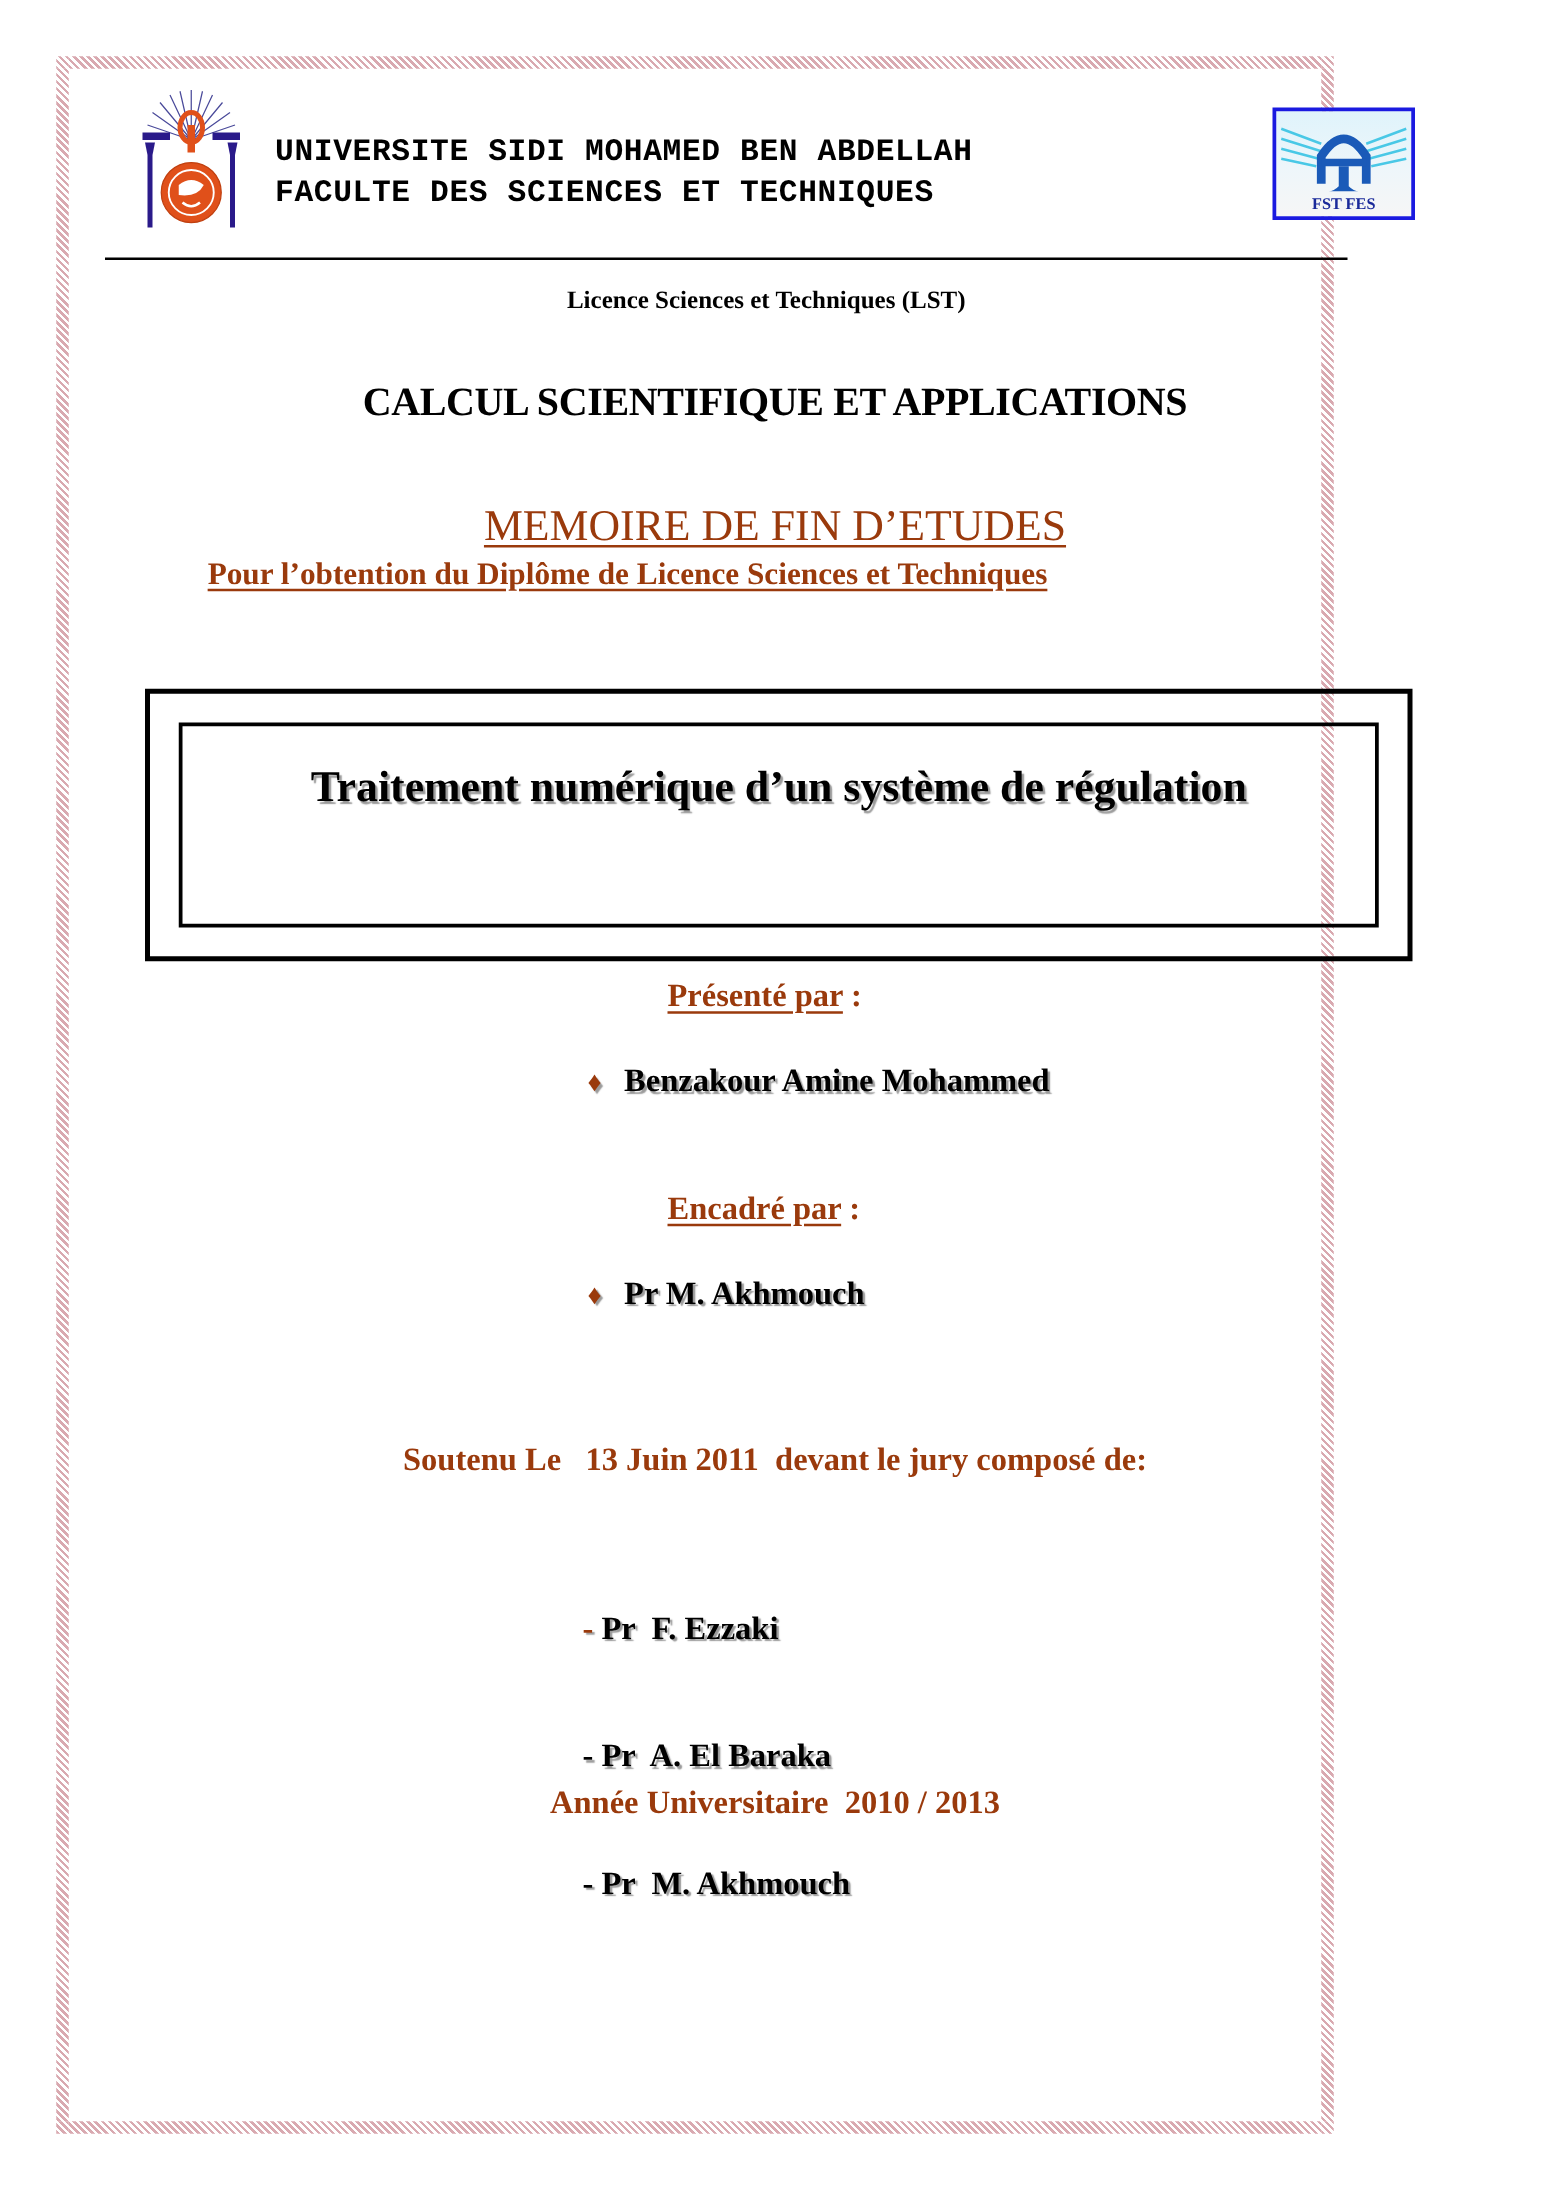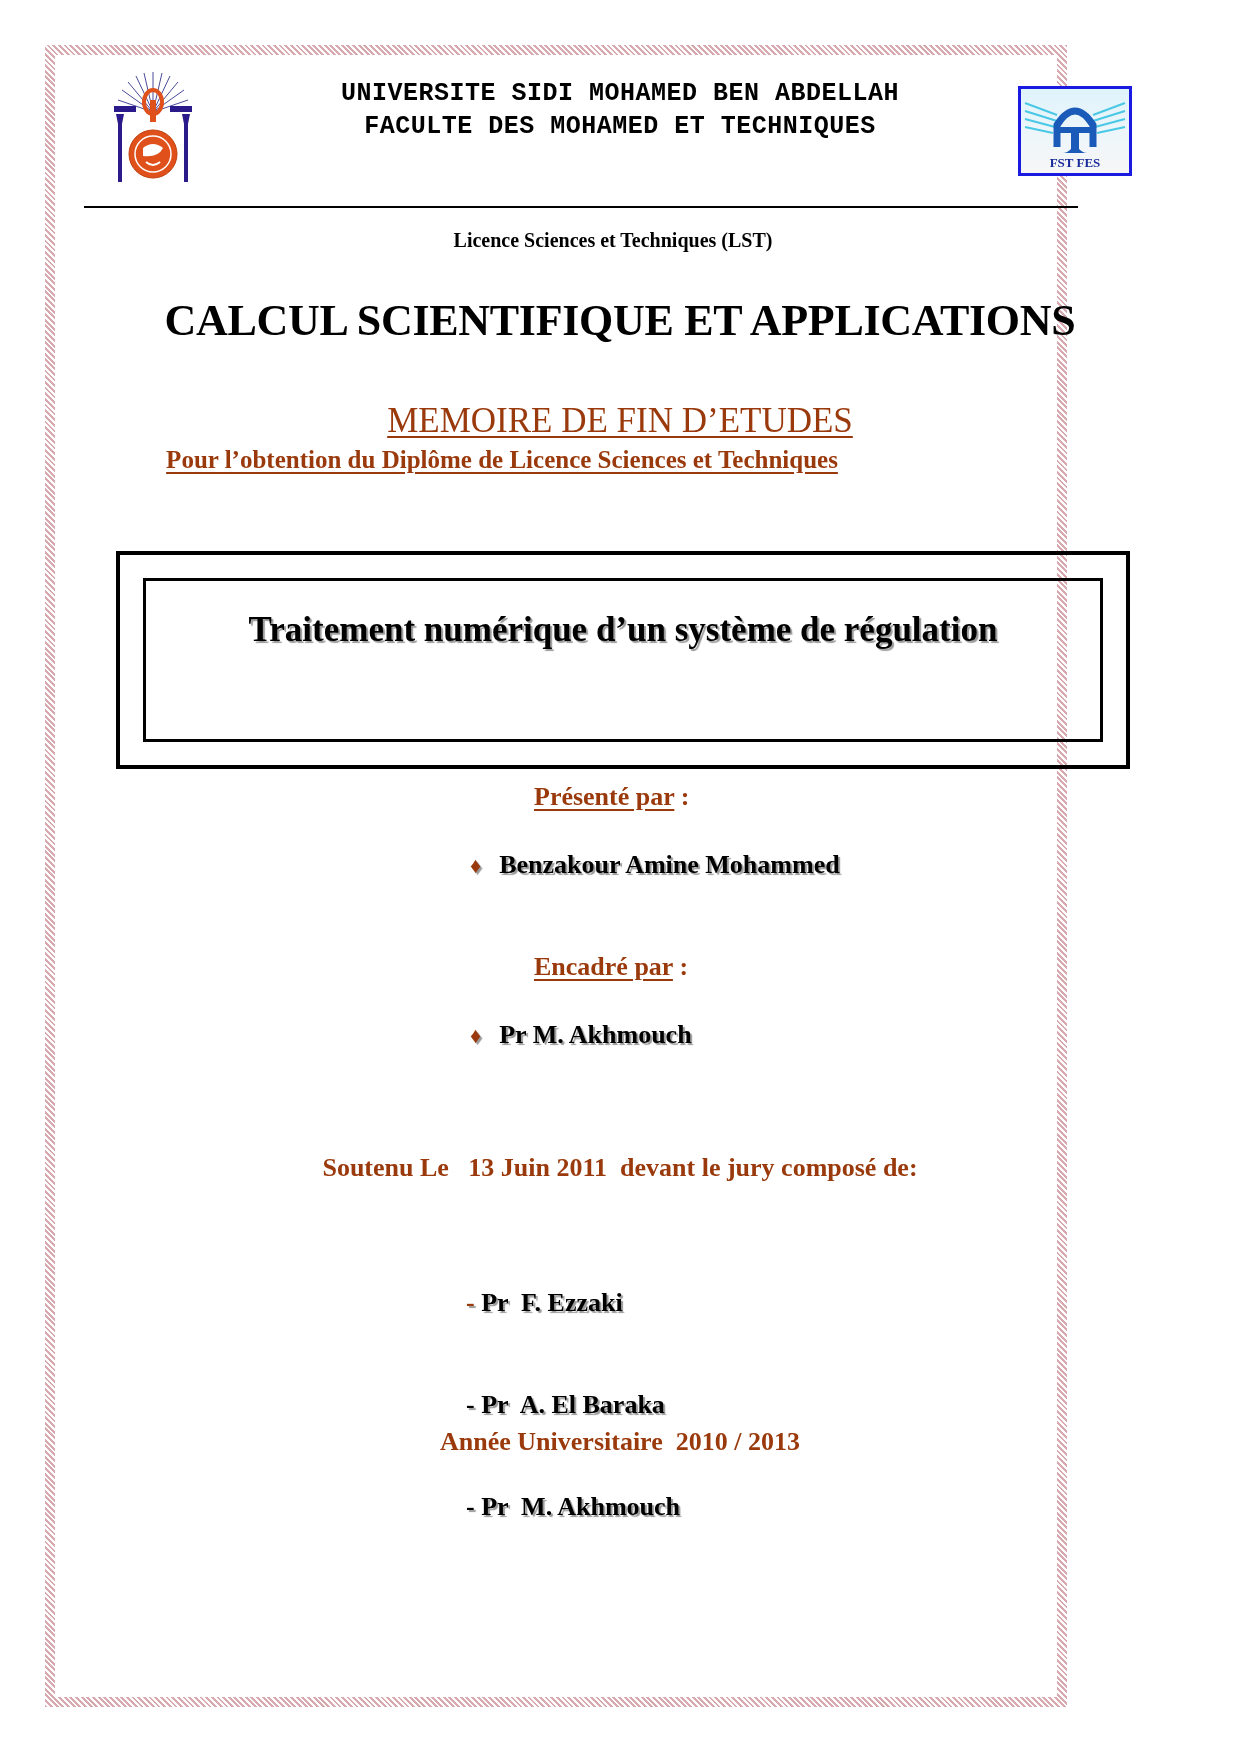--- a/index.html
+++ b/index.html
@@ -4,21 +4,21 @@
 <style>
   html, body { margin:0; padding:0; background:#fff; }
   body { width:1240px; height:1755px; position:relative; overflow:hidden; font-family:"Liberation Serif", serif; color:#000; }
   .page-border {
     position:absolute; left:45px; top:45px; width:1022px; height:1662px;
     box-sizing:border-box;
     border:10px solid transparent;
     border-image: repeating-linear-gradient(45deg, #d9a9b0 0 2px, #fff 2px 4px) 10;
   }
   .abs { position:absolute; }
-  .mono { font-family:"Liberation Mono", monospace; font-weight:bold; font-size:25px; text-align:center; line-height:33px; letter-spacing:0.5px; }
+  .mono { font-family:"Liberation Mono", monospace; font-weight:bold; font-size:25px; line-height:33px; letter-spacing:0.5px;margin-top:28px; }
   .rule { position:absolute; left:84px; top:206px; width:994px; height:2px; background:#000; }
   .center { text-align:center; }
   .brown { color:#9a3a0c;text-align:center; }
   .u { text-decoration:underline; text-underline-offset:4px; text-decoration-thickness:2px; }
   .bold { font-weight:bold; }
   .shadow { text-shadow: 2px 2px 1px #9a9a9a; }
   .titlebox {
     position:absolute; left:116px; top:551px; width:1014px; height:218px; box-sizing:border-box;
     border:4px solid #000; padding:23px;
   }
@@ -46,41 +46,41 @@
     <rect x="42" y="28" width="6" height="22" fill="#e0501a"></rect>
     <circle cx="45" cy="82" r="24" fill="#e0501a" stroke="#c04010" stroke-width="1"></circle>
     <circle cx="45" cy="82" r="18" fill="none" stroke="#fff" stroke-width="1.5"></circle>
     <path d="M35 76 q10 -8 20 0 q-5 10 -20 8 z" fill="#fff"></path>
     <path d="M38 90 q7 6 14 0" stroke="#fff" stroke-width="2" fill="none"></path>
   </svg>
 </div>
 
 <div class="abs mono" style="left:220px; top:77px; width:800px;">
   <div>UNIVERSITE SIDI MOHAMED BEN ABDELLAH</div>
-  <div>FACULTE DES MOHAMED ET TECHNIQUES</div>
+  <div>FACULTE DES SCIENCES ET TECHNIQUES</div>
 </div>
 
 <div class="abs" style="left:1018px; top:86px; width:114px; height:90px; box-sizing:border-box; border:3px solid #1a1ae0; background:linear-gradient(180deg,#dff3fb 0%,#eef6fa 55%,#f6f6f6 100%); overflow:hidden;padding-left:24px;">
   <svg width="108" height="84" viewBox="0 0 108 84" style="position:absolute; left:0; top:0;">
     <g stroke="#49c8e6" stroke-width="2">
       <path d="M4 14 L36 26 M4 22 L36 32 M4 30 L34 38 M4 38 L32 44"></path>
       <path d="M104 14 L72 26 M104 22 L72 32 M104 30 L74 38 M104 38 L76 44"></path>
     </g>
     <path d="M36 58 L36 36 Q54 8 72 36 L72 58" fill="none" stroke="#1a5ab8" stroke-width="7"></path>
     <rect x="36" y="38" width="36" height="6" fill="#1a5ab8"></rect>
     <path d="M50 44 L58 44 L58 60 Q62 64 66 64 L42 64 Q46 64 50 60 Z" fill="#1a5ab8"></path>
   </svg>
   <div style="position:absolute; left:0; width:100%; bottom:2px; text-align:center; font-family:'Liberation Serif',serif; font-weight:bold; font-size:13px; color:#1a2a9a;">FST FES</div>
 </div>
 
 <div class="rule"></div>
 
 <div class="abs center bold" style="left:0; width:1226px; top:222px; font-size:20px; line-height:36px;">Licence Sciences et Techniques (LST)</div>
 
-<div class="abs center bold" style="left:0; width:1240px; top:298px; font-size:44px; line-height:46px; letter-spacing:-0.3px;">CALCUL SCIENTIFIQUE ET APPLICATIONS</div>
+<div class="abs center bold" style="left:0; width:1240px; top:298px; font-size:32px; line-height:46px; letter-spacing:-0.3px;">CALCUL SCIENTIFIQUE ET APPLICATIONS</div>
 
 <div class="abs center brown bold u" style="left:0; width:1240px; top:400px; font-size:35px; line-height:42px; font-weight:normal;">MEMOIRE DE FIN D’ETUDES</div>
 <div class="abs center brown bold u" style="left:0; width:1004px; top:444px; font-size:25px; line-height:32px;">Pour l’obtention du Diplôme de Licence Sciences et Techniques</div>
 
 <div class="titlebox">
   <div class="titlebox-inner">
     <div class="titletext shadow">
       <div>Traitement numérique d’un système de régulation</div>
     </div>
   </div>

